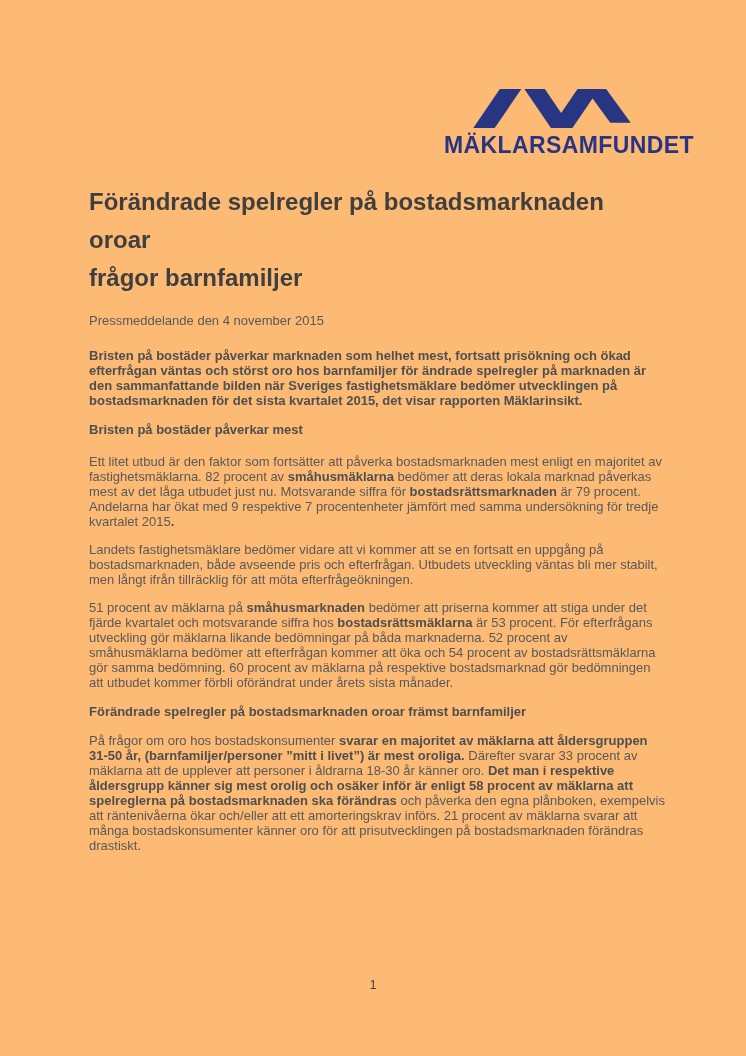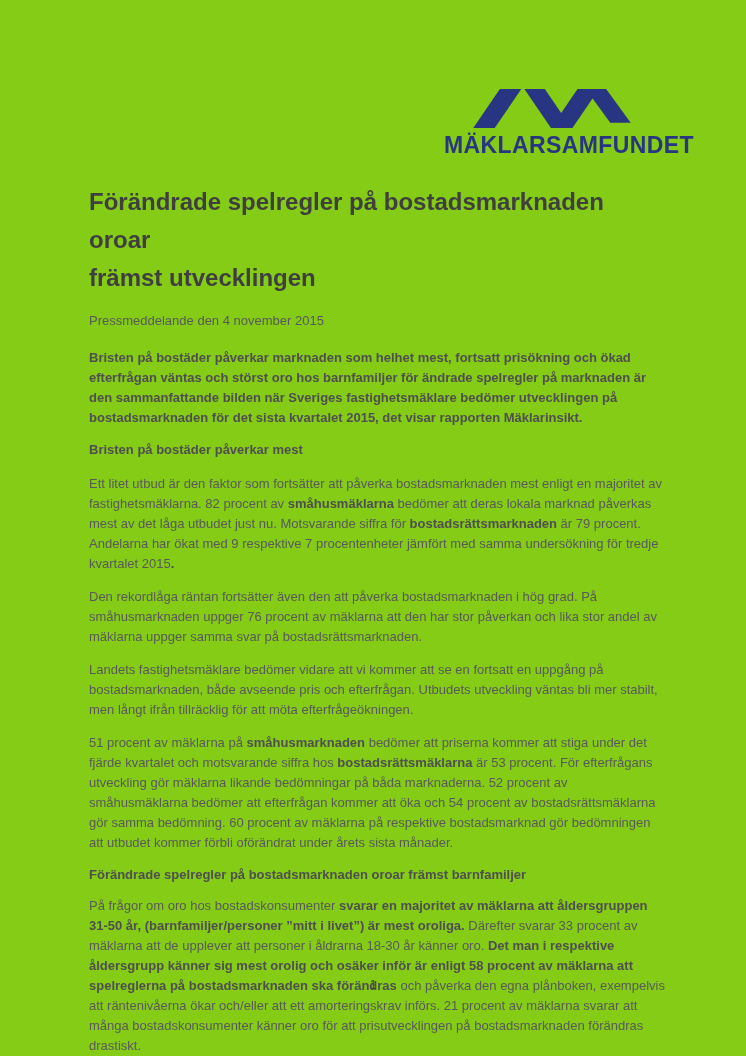--- a/index.html
+++ b/index.html
@@ -3,21 +3,21 @@
 <meta charset="utf-8">
 <style>
   html, body { margin: 0; padding: 0; background: #ffffff; }
   body {
     width: 746px; height: 1056px;
     font-family: "Liberation Sans", sans-serif;
     position: relative; overflow: hidden;
   }
   .page {
     position: absolute; inset: 0;
-    background: #84cc16;
+    background: #fdba74;
   }
   
   .logo {
     position: absolute; top: 84px; right: 84px;
     width: 218px; text-align: center;
   }
   .logo svg { display: block; margin: 0 auto; }
   .wordmark {
     color: #283583;
     font-size: 23px;
@@ -35,21 +35,21 @@
     margin: 0 0 16px 0;
     font-size: 24px; font-weight: bold;
     color: #3f3f3f; line-height: 38px;
   }
   .dateline {
     margin: 0 0 20px 0;
     font-size: 13px; color: #595959;
   }
   .article p {
     margin: 0 0 13px 0;
-    font-size: 13px; line-height: 20px;
+    font-size: 13px; line-height: 15px;
     color: #595959;
   }
   .article p .bold { font-weight: bold; color: #4f4f4f; }
   .article p.lead { font-weight: bold; color: #4f4f4f; }
   .article h2.sec {
     margin: 0 0 13px 0;
     font-size: 13px; line-height: 17px;
     font-weight: bold; color: #4f4f4f;
   }
   .article h2.sec.tight { margin-bottom: 16px; }
@@ -71,28 +71,27 @@
       <polygon points="52,5 72,5 98,43 78,43" fill="#283583"></polygon>
       <polygon points="78,43 104,5 125,5 99,43" fill="#283583"></polygon>
       <polygon points="112,5 132,5 156,38 136,38" fill="#283583"></polygon>
     </svg>
     <div class="wordmark">MÄKLARSAMFUNDET</div>
   </div>
 
   <div class="content">
     <h1 class="title">
       <span>Förändrade spelregler på bostadsmarknaden oroar</span><br>
-      <span>främst utvecklingen</span>
+      <span>frågor barnfamiljer</span>
     </h1>
     <p class="dateline">Pressmeddelande den 4 november 2015</p>
     <div class="article" id="article">
         <p class="lead"><span class="bold">Bristen på bostäder påverkar marknaden som helhet mest, fortsatt prisökning och ökad efterfrågan väntas och störst oro hos barnfamiljer för ändrade spelregler på marknaden är den sammanfattande bilden när Sveriges fastighetsmäklare bedömer utvecklingen på bostadsmarknaden för det sista kvartalet 2015, det visar rapporten Mäklarinsikt.</span></p>
         <h2 class="sec tight">Bristen på bostäder påverkar mest</h2>
         <p><span>Ett litet utbud är den faktor som fortsätter att påverka bostadsmarknaden mest enligt en majoritet av fastighetsmäklarna. 82 procent av </span><span class="bold">småhusmäklarna</span><span> bedömer att deras lokala marknad påverkas mest av det låga utbudet just nu. Motsvarande siffra för </span><span class="bold">bostadsrättsmarknaden</span><span> är 79 procent. Andelarna har ökat med 9 respektive 7 procentenheter jämfört med samma undersökning för tredje kvartalet 2015</span><span class="bold">.</span></p>
-        <p><span>Den rekordlåga räntan fortsätter även den att påverka bostadsmarknaden i hög grad. På småhusmarknaden uppger 76 procent av mäklarna att den har stor påverkan och lika stor andel av mäklarna uppger samma svar på bostadsrättsmarknaden.</span></p>
         <p><span>Landets fastighetsmäklare bedömer vidare att vi kommer att se en fortsatt en uppgång på bostadsmarknaden, både avseende pris och efterfrågan. Utbudets utveckling väntas bli mer stabilt, men långt ifrån tillräcklig för att möta efterfrågeökningen.</span></p>
         <p><span>51 procent av mäklarna på </span><span class="bold">småhusmarknaden</span><span> bedömer att priserna kommer att stiga under det fjärde kvartalet och motsvarande siffra hos </span><span class="bold">bostadsrättsmäklarna</span><span> är 53 procent. För efterfrågans utveckling gör mäklarna likande bedömningar på båda marknaderna. 52 procent av småhusmäklarna bedömer att efterfrågan kommer att öka och 54 procent av bostadsrättsmäklarna gör samma bedömning. 60 procent av mäklarna på respektive bostadsmarknad gör bedömningen att utbudet kommer förbli oförändrat under årets sista månader.</span></p>
         <h2 class="sec">Förändrade spelregler på bostadsmarknaden oroar främst barnfamiljer</h2>
         <p><span>På frågor om oro hos bostadskonsumenter </span><span class="bold">svarar en majoritet av mäklarna att åldersgruppen 31-50 år, (barnfamiljer/personer ”mitt i livet”) är mest oroliga.</span><span> Därefter svarar 33 procent av mäklarna att de upplever att personer i åldrarna 18-30 år känner oro. </span><span class="bold">Det man i respektive åldersgrupp känner sig mest orolig och osäker inför är enligt 58 procent av mäklarna att spelreglerna på bostadsmarknaden ska förändras</span><span> och påverka den egna plånboken, exempelvis att räntenivåerna ökar och/eller att ett amorteringskrav införs. 21 procent av mäklarna svarar att många bostadskonsumenter känner oro för att prisutvecklingen på bostadsmarknaden förändras drastiskt.</span></p>
       </div>
   </div>
 
   <div class="pagenum">1</div>
 
 </div>

